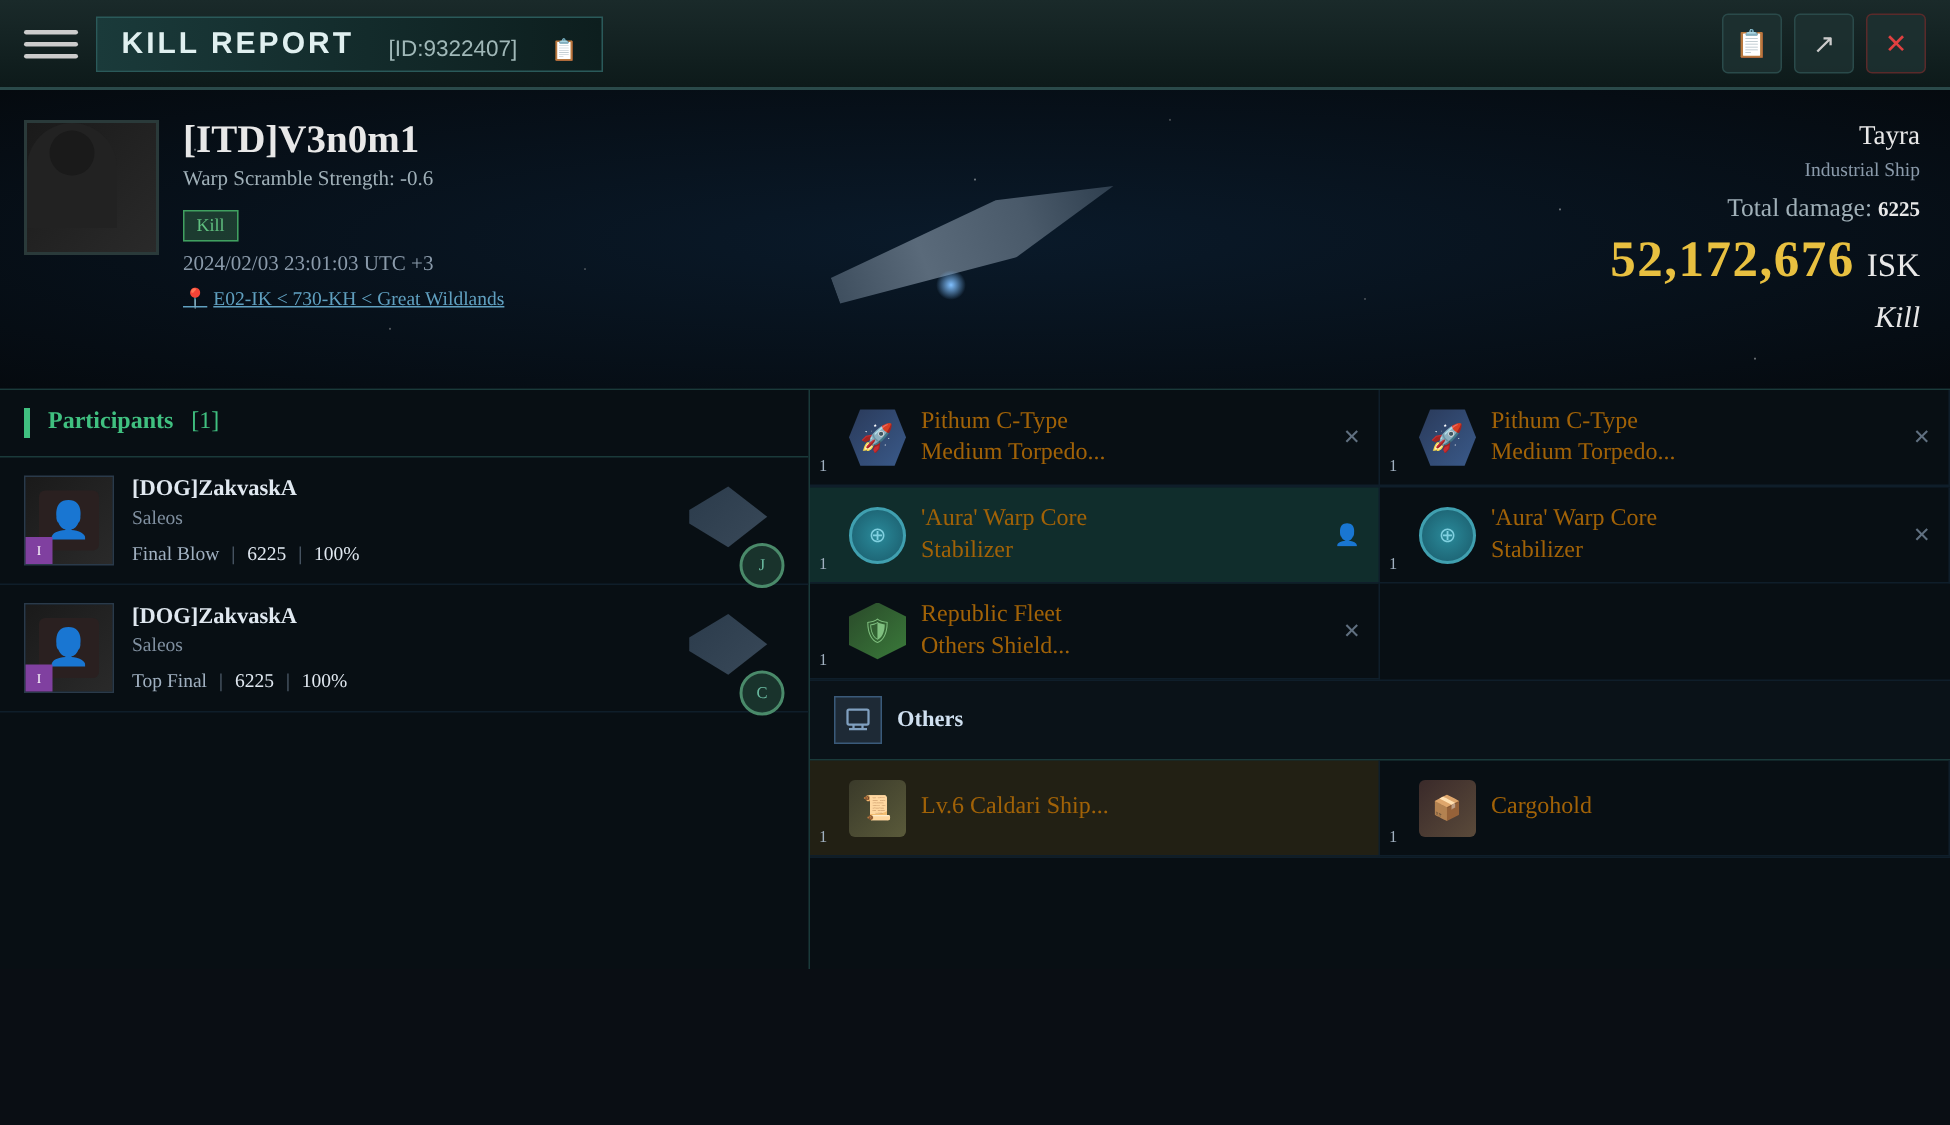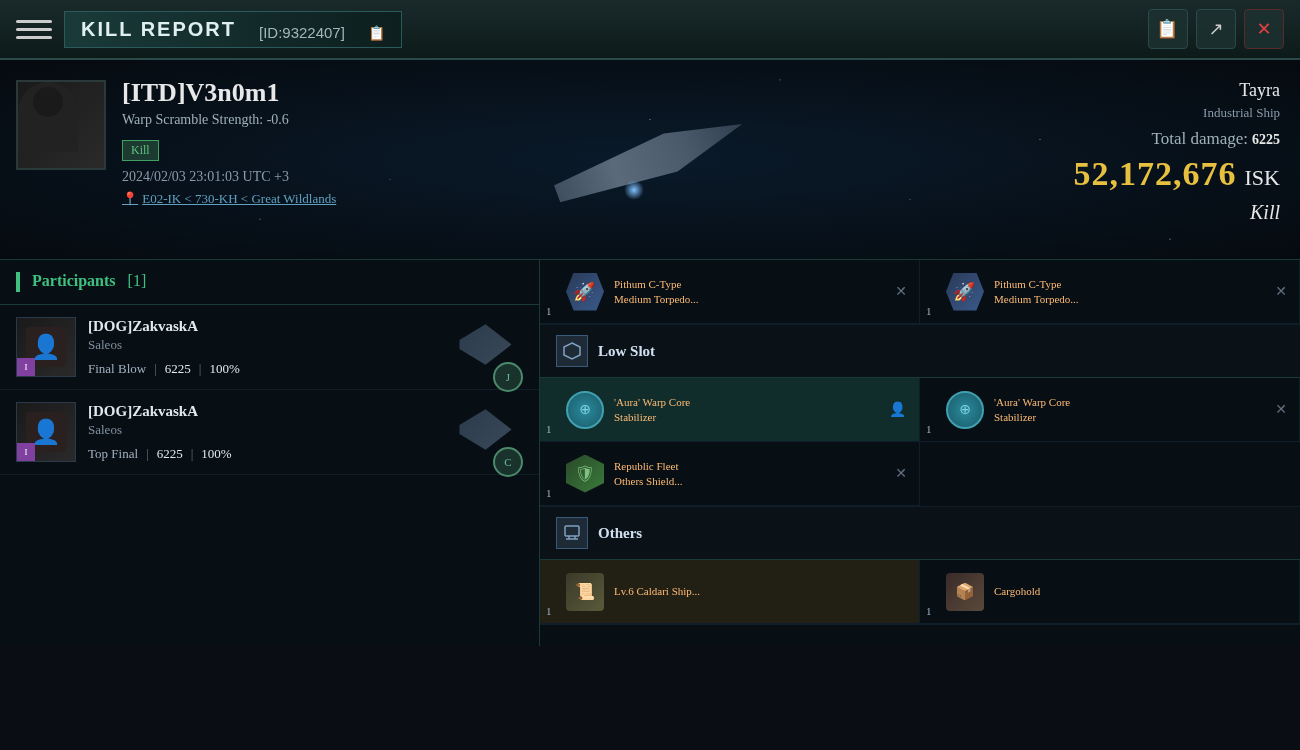--- a/index.html
+++ b/index.html
@@ -502,22 +502,22 @@
       background: linear-gradient(135deg, #2a4a2a, #3a7a3a);
       clip-path: polygon(50% 0%, 100% 25%, 100% 75%, 50% 100%, 0% 75%, 0% 25%);
     }
     .caldari-icon {
       background: linear-gradient(135deg, #3a3a2a, #5a5a3a);
     }
     .cargohold-icon {
       background: linear-gradient(135deg, #3a2a2a, #5a4a3a);
     }
     .module-name {
-      font-size: 11px;
-      color: #fdba74;
+      font-size: 16px;
+      color: #a16207;
       line-height: 1.3;
       flex: 1;
     }
     .module-x {
       font-size: 14px;
       color: #607080;
       margin-left: 4px;
       cursor: pointer;
     }
     .module-person-icon {
@@ -666,28 +666,20 @@
           <span class="module-qty">1</span>
           <div class="module-icon">
             <div class="module-icon-inner torpedo-icon">🚀</div>
           </div>
           <span class="module-name" style="white-space:pre-line;">Pithum C-Type
 Medium Torpedo...</span>
           <span class="module-x">✕</span>
         </div>
       </div>
 
-      <div class="section-header">
-        <div class="section-icon">
-          <svg width="18" height="18" viewBox="0 0 18 18">
-            <polygon points="9,1 17,5 17,13 9,17 1,13 1,5" fill="none" stroke="#80a0c0" stroke-width="1.5"></polygon>
-          </svg>
-        </div>
-        <span class="section-title">Low Slot</span>
-      </div>
       <div class="modules-grid">
         <div class="module-item highlighted">
           <span class="module-qty">1</span>
           <div class="module-icon">
             <div class="module-icon-inner stabilizer-icon" style="font-size:14px;color:#80d0e0;">⊕</div>
           </div>
           <span class="module-name" style="white-space:pre-line;">'Aura' Warp Core
 Stabilizer</span>
           <span class="module-person-icon">👤</span>
         </div>

